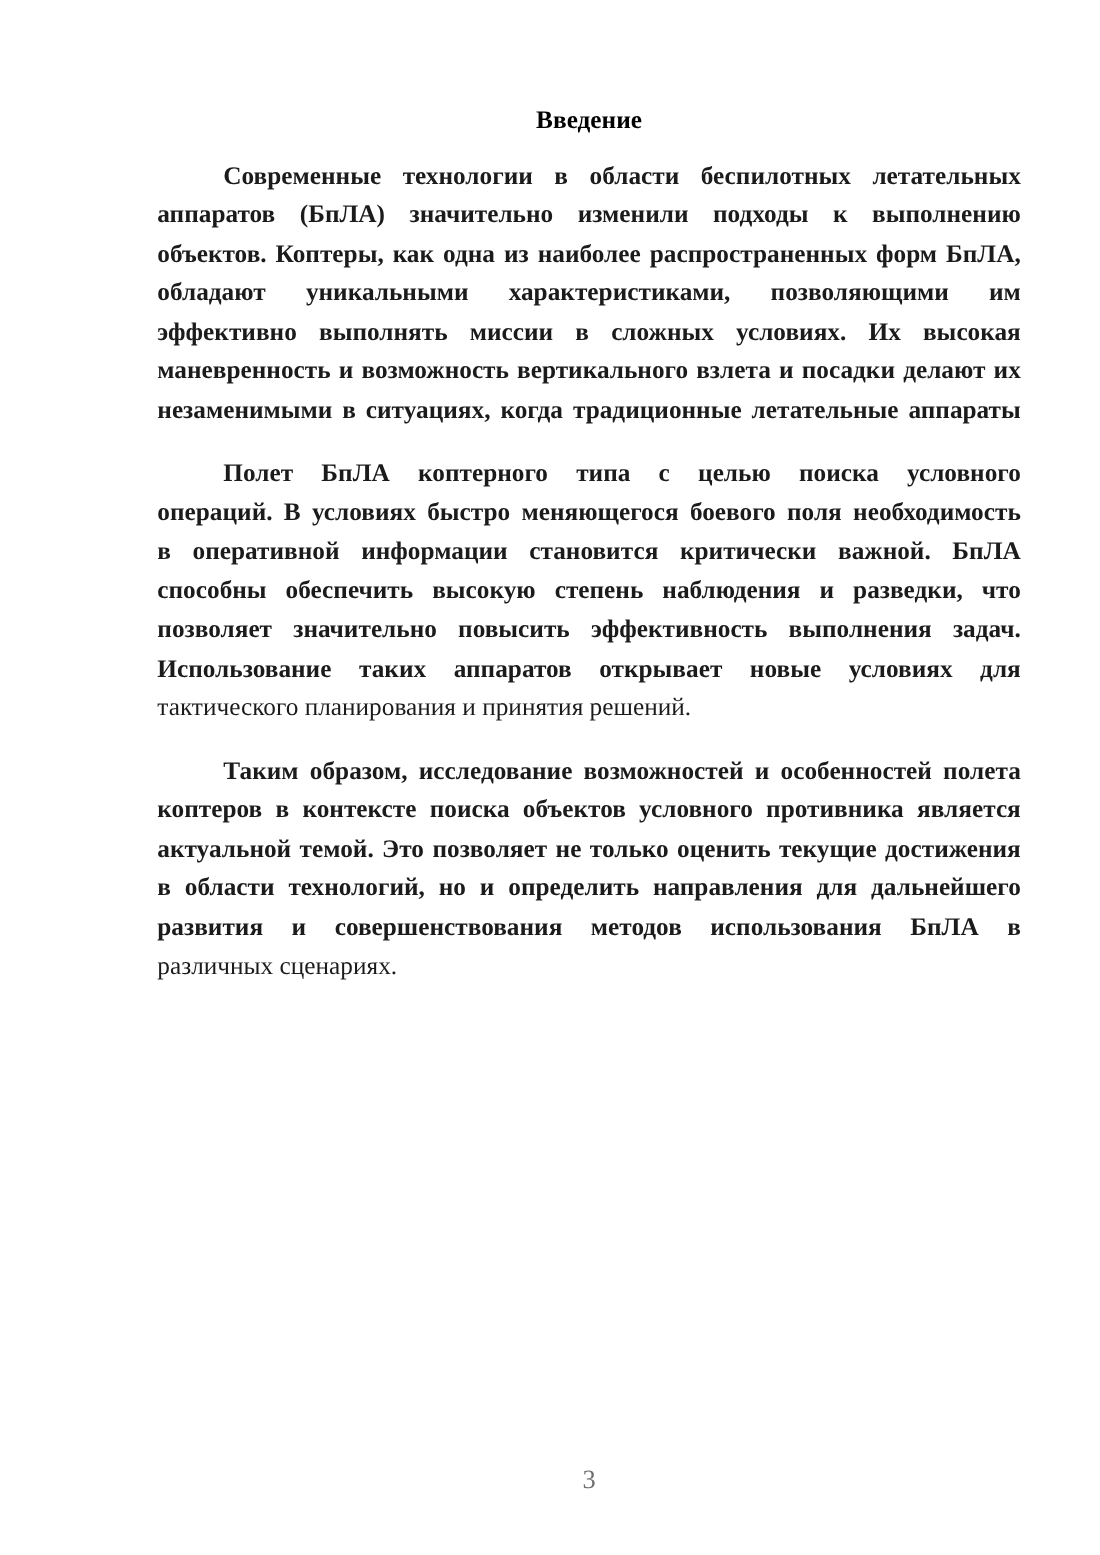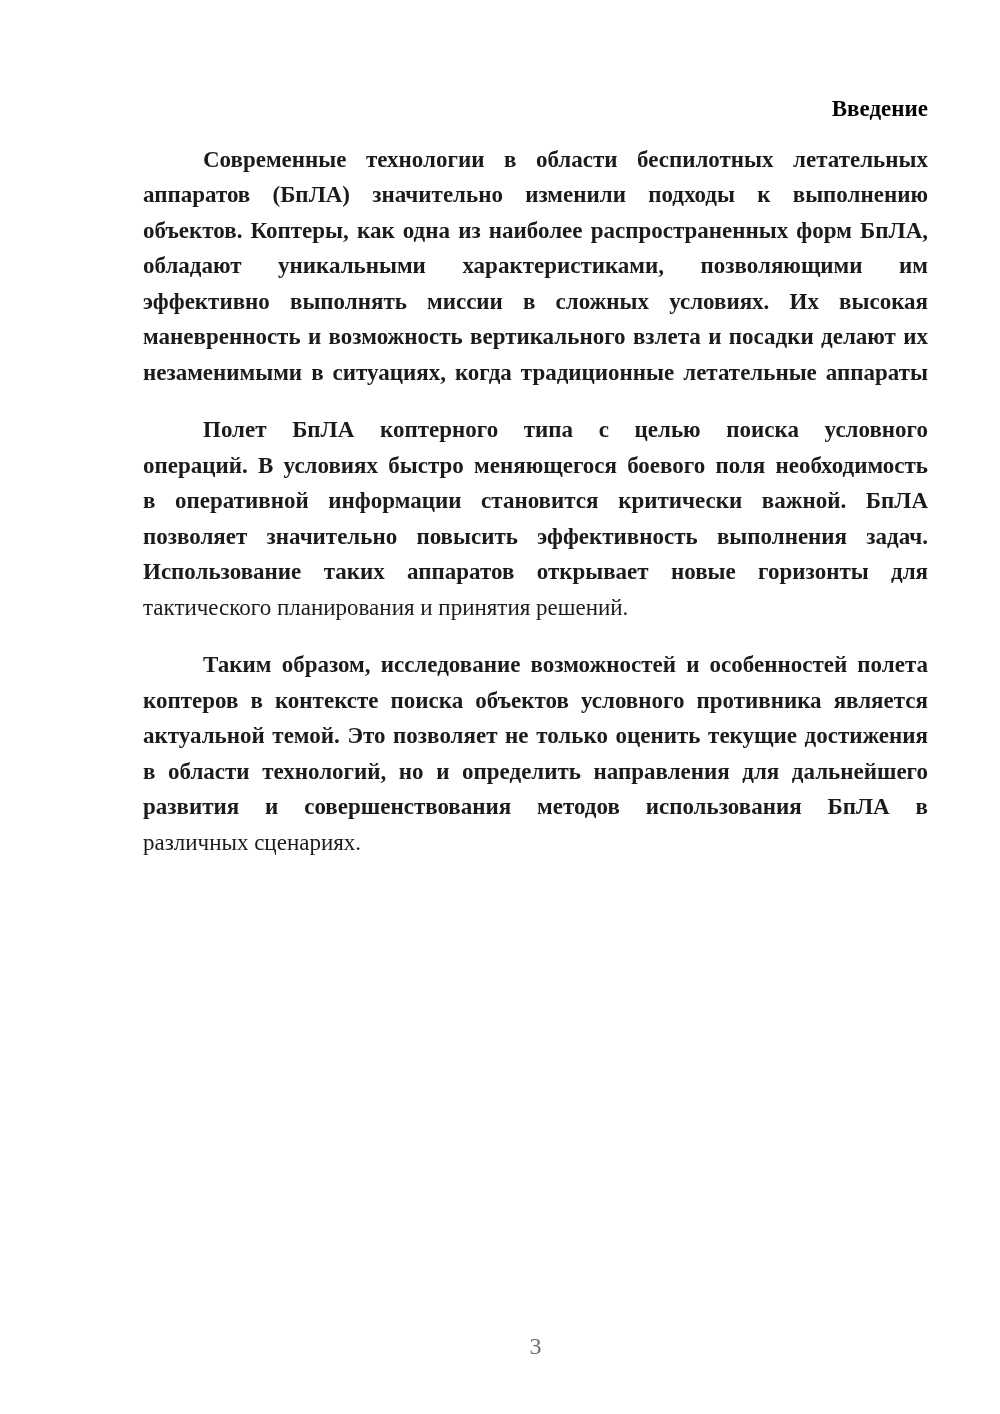--- a/index.html
+++ b/index.html
@@ -20,21 +20,21 @@
     position: absolute;
     left: 143px;
     top: 91px;
     width: 785px;
   }
   .doc-title {
     margin: 0 0 15px 0;
     font-size: 23px;
     line-height: 35.5px;
     font-weight: bold;
-    text-align: right;
+    text-align: center;
     color: var(--title-color, #000000);
   }
   .paragraph {
     margin: 0 0 22px 0;
   }
   .line {
     font-size: 23px;
     line-height: 35.5px;
     text-align: justify;
     white-space: normal;
@@ -70,22 +70,23 @@
           <div class="line fill">объектов. Коптеры, как одна из наиболее распространенных форм БпЛА,</div>
           <div class="line fill">обладают уникальными характеристиками, позволяющими им</div>
           <div class="line fill">эффективно выполнять миссии в сложных условиях. Их высокая</div>
           <div class="line fill">маневренность и возможность вертикального взлета и посадки делают их</div>
           <div class="line fill">незаменимыми в ситуациях, когда традиционные летательные аппараты</div>
         </div>
         <div class="paragraph">
           <div class="line first fill">Полет БпЛА коптерного типа с целью поиска условного</div>
           <div class="line fill">операций. В условиях быстро меняющегося боевого поля необходимость</div>
           <div class="line fill">в оперативной информации становится критически важной. БпЛА</div>
+          <div class="line fill">способны обеспечить высокую степень наблюдения и разведки, что</div>
           <div class="line fill">позволяет значительно повысить эффективность выполнения задач.</div>
-          <div class="line fill">Использование таких аппаратов открывает новые горизонты для</div>
+          <div class="line fill">Использование таких аппаратов открывает новые условиях для</div>
           <div class="line">тактического планирования и принятия решений.</div>
         </div>
         <div class="paragraph">
           <div class="line first fill">Таким образом, исследование возможностей и особенностей полета</div>
           <div class="line fill">коптеров в контексте поиска объектов условного противника является</div>
           <div class="line fill">актуальной темой. Это позволяет не только оценить текущие достижения</div>
           <div class="line fill">в области технологий, но и определить направления для дальнейшего</div>
           <div class="line fill">развития и совершенствования методов использования БпЛА в</div>
           <div class="line">различных сценариях.</div>
         </div>

